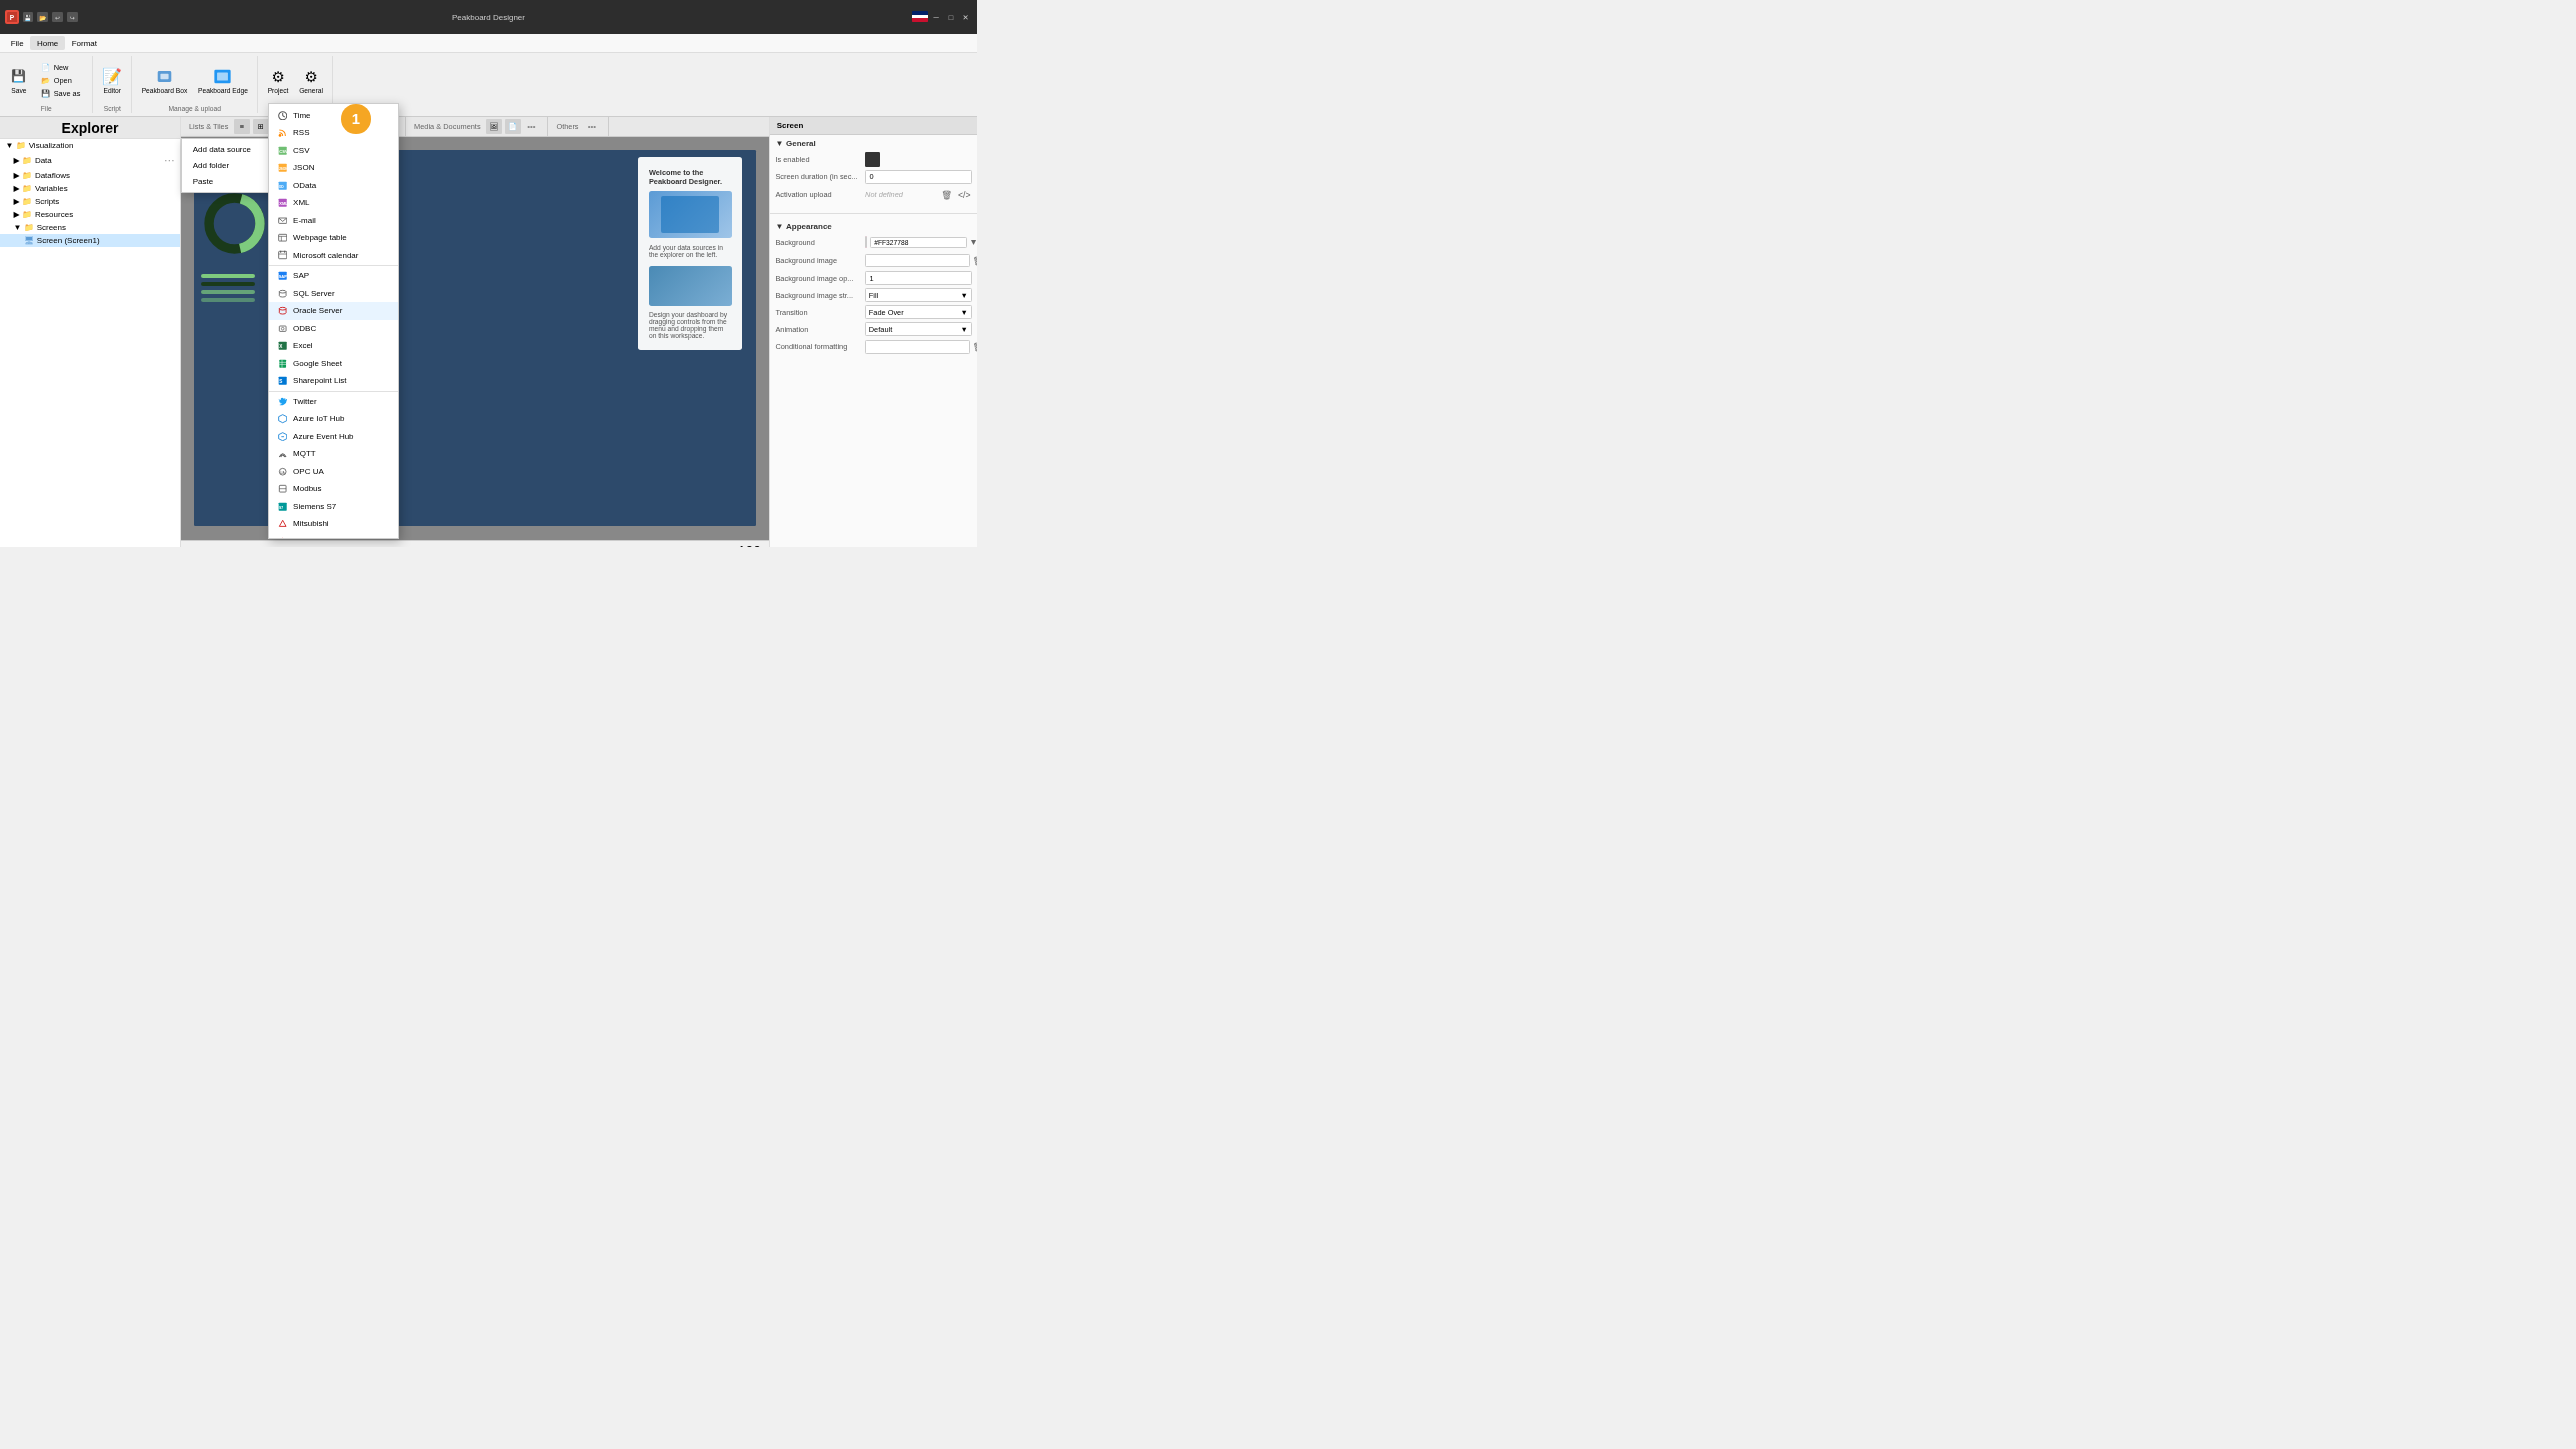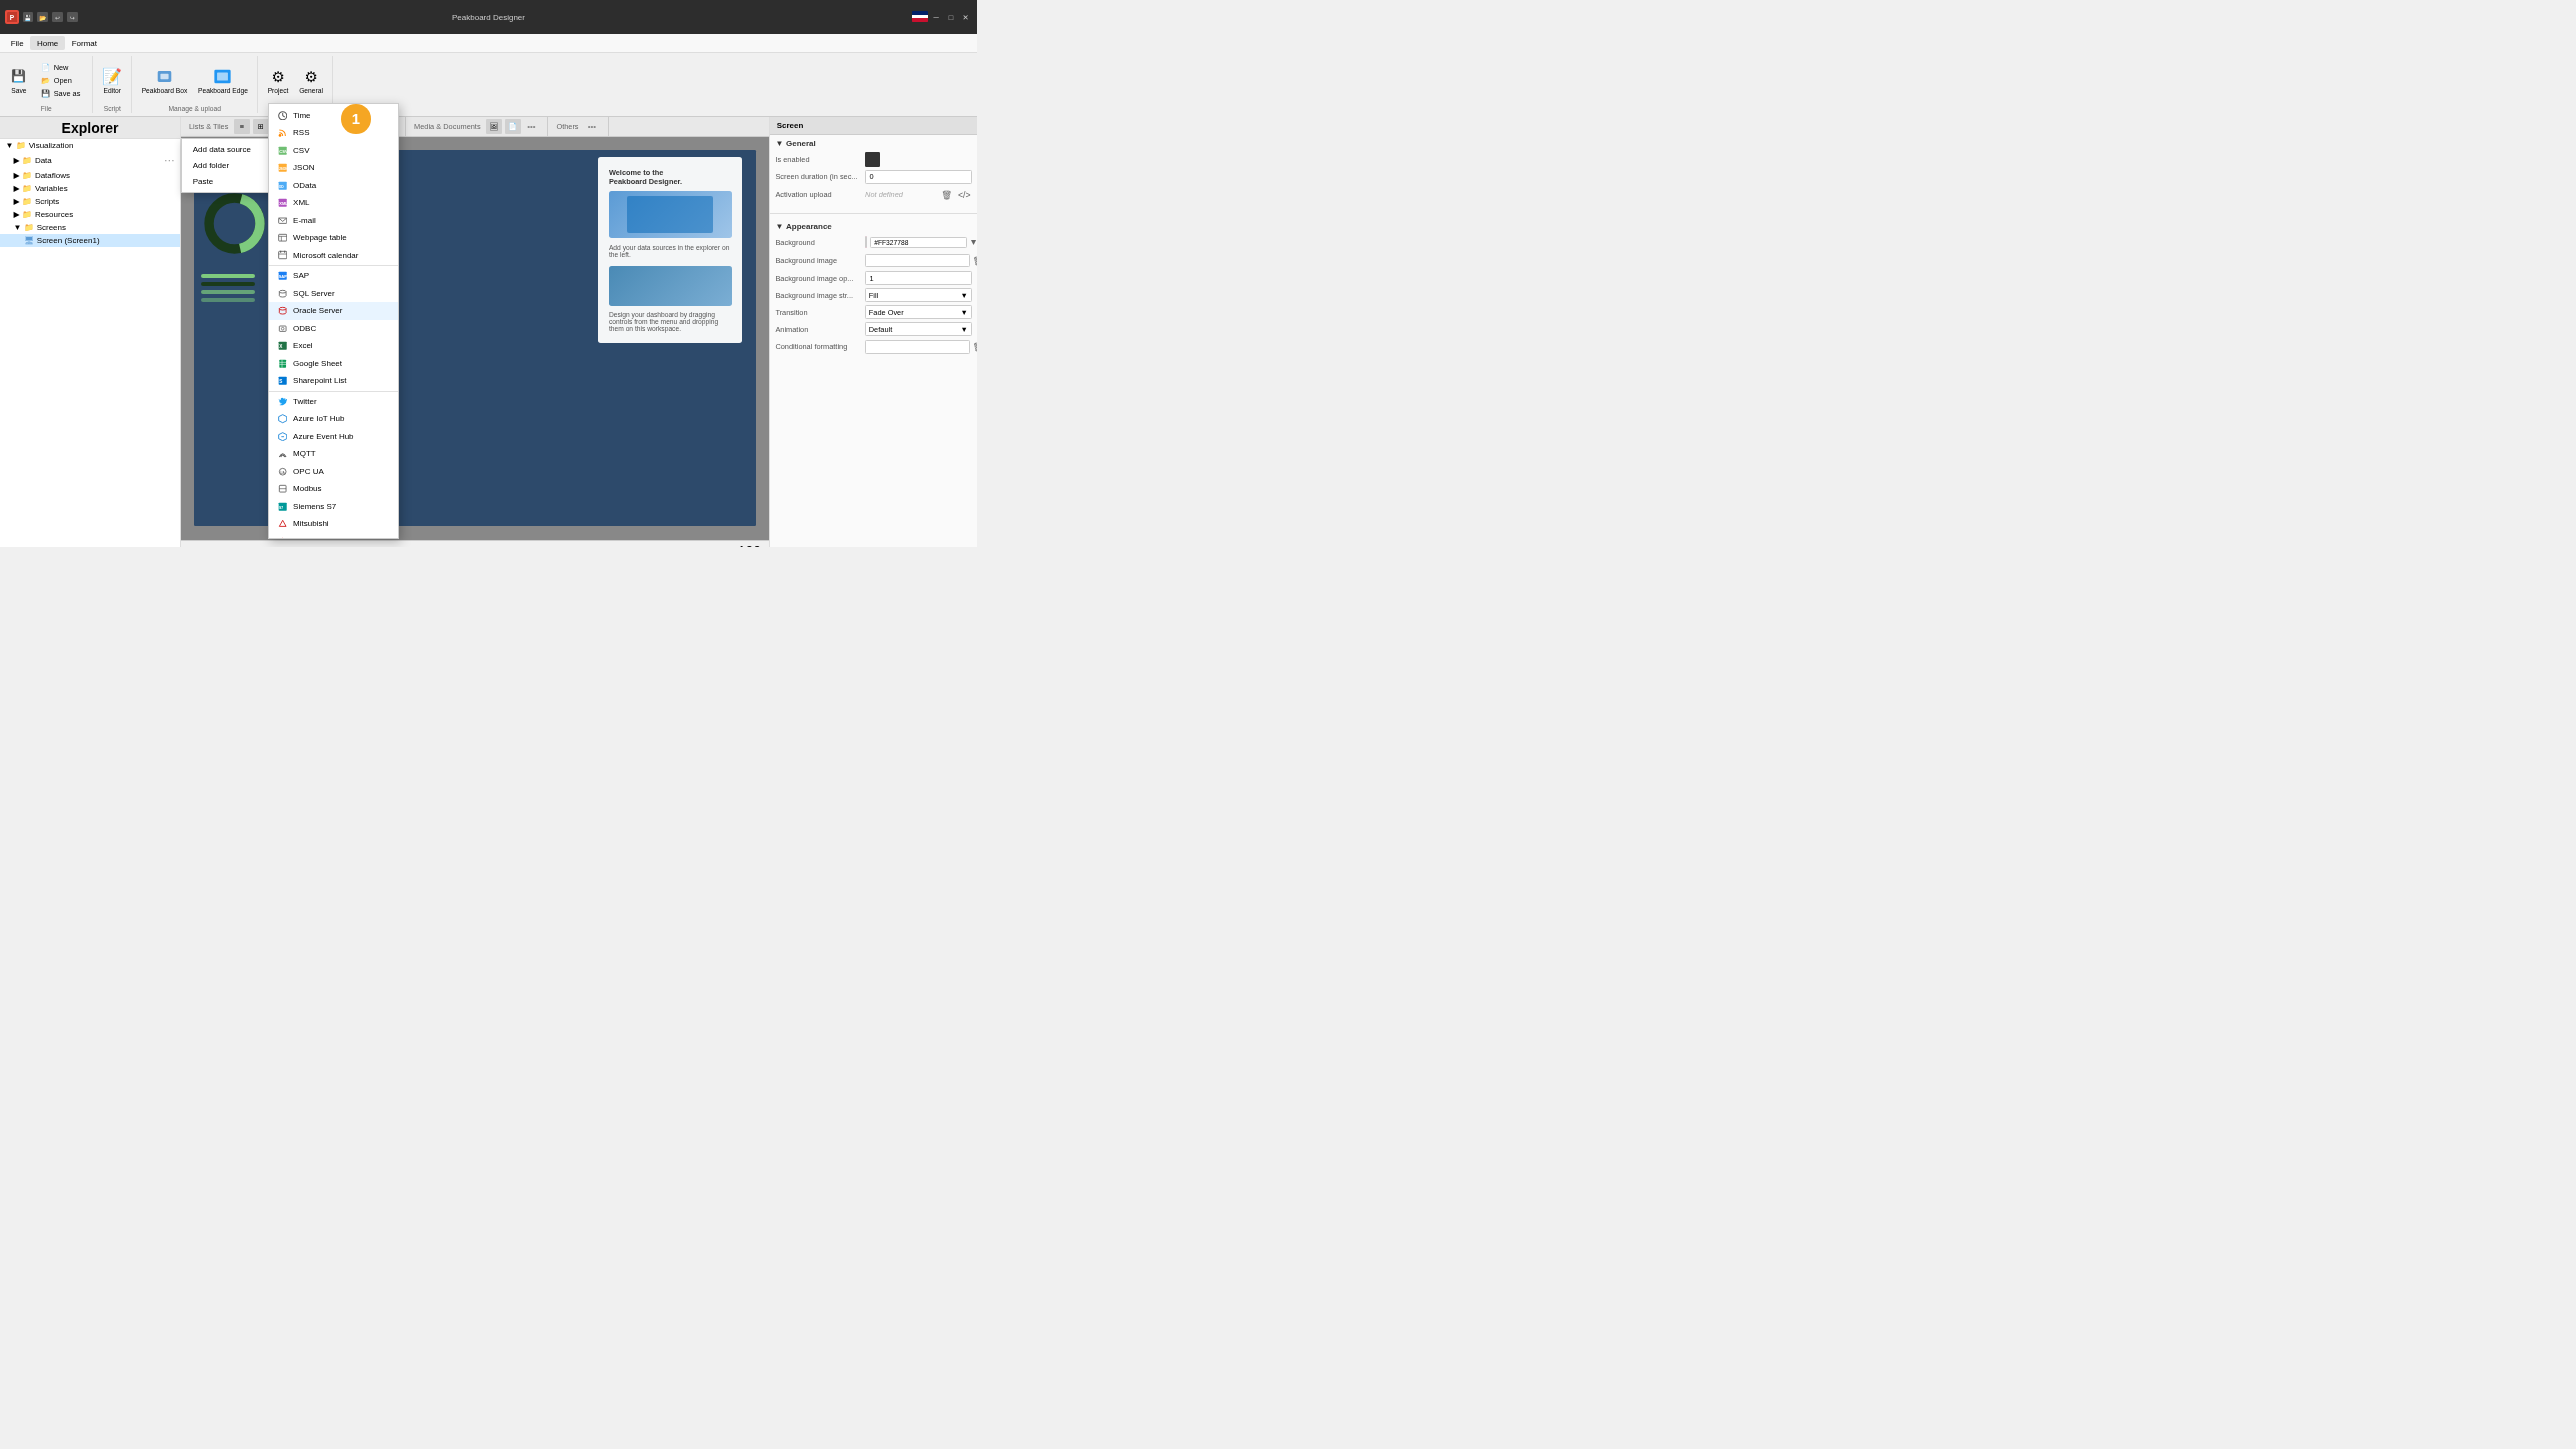--- a/index.html
+++ b/index.html
@@ -361,21 +361,21 @@
       font-size: 14.8px;
       font-weight: bold;
       padding: 13.4px 13.4px 6.7px;
     }
 
     
     .welcome-overlay {
       position: absolute;
       right: 13.4px;
       top: 6.7px;
-      width: 144px;
+      width: 104px;
       background: rgba(255,255,255,0.95);
       border-radius: 2.7px;
       padding: 10.7px;
     }
     .welcome-title {
       font-size: 7.4px;
       color: #333;
       font-weight: bold;
       margin-bottom: 5.4px;
     }

